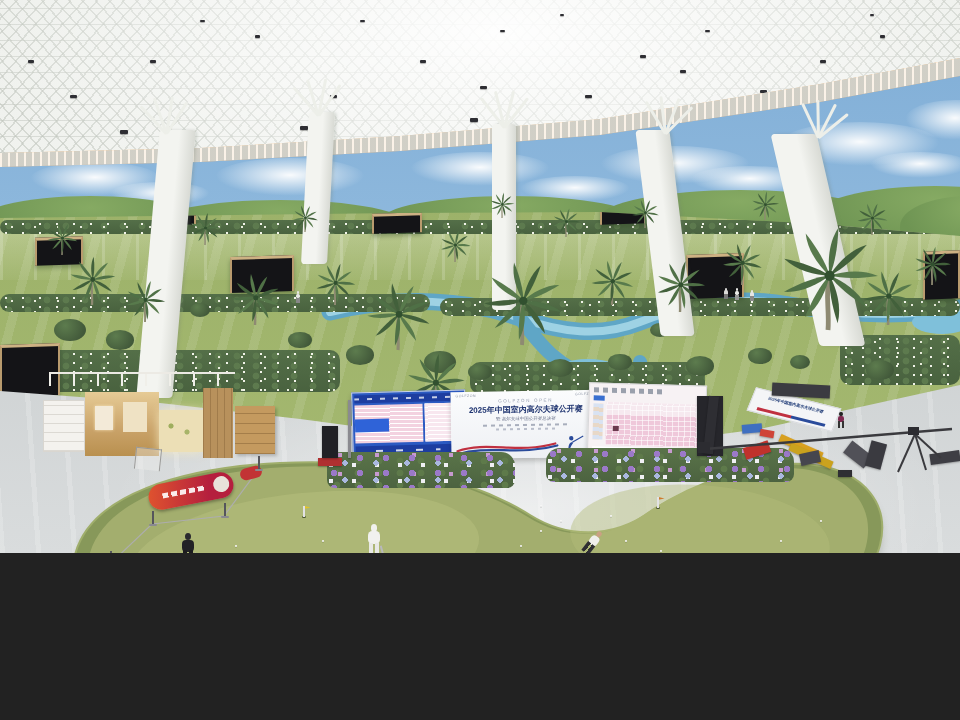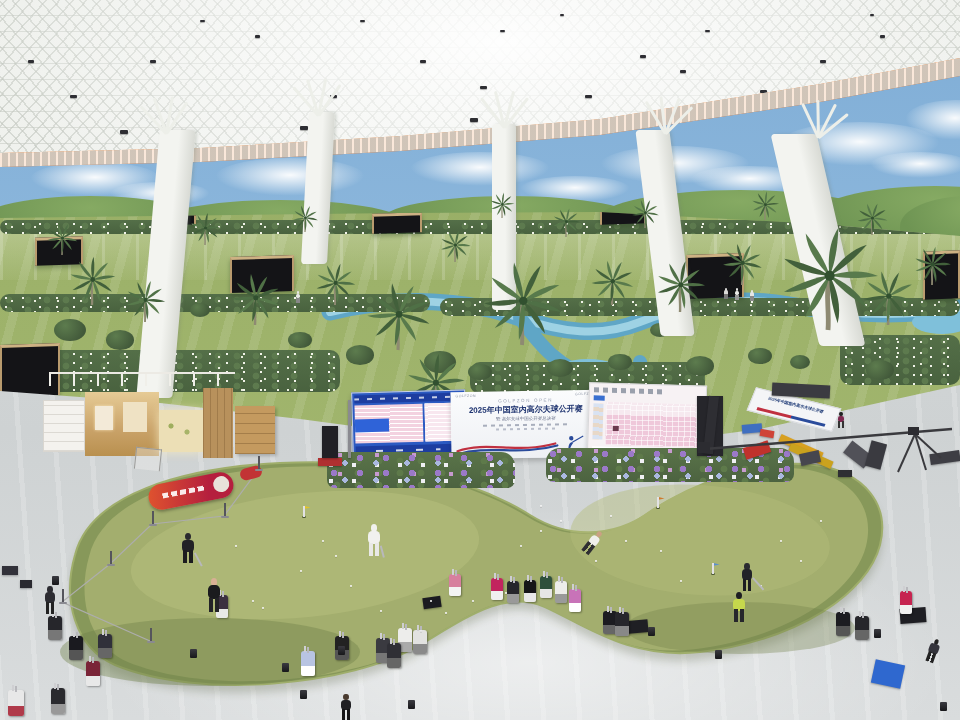--- a/index.html
+++ b/index.html
@@ -1,18 +1,18 @@
 <!DOCTYPE html>
 <html><head>
 <meta charset="utf-8">
 <style>
   *{box-sizing:border-box;margin:0;padding:0}
   html,body{width:960px;height:720px;overflow:hidden;background:#222}
-  #stage{position:relative;width:960px;height:720px;overflow:hidden;
-    font-family:"Liberation Sans",sans-serif;background:#f97316}
+  #stage{position:relative;width:960px;height:553px;overflow:hidden;
+    font-family:"Liberation Sans",sans-serif;background:#fdba74}
   
   #ceiling{position:absolute;inset:0;z-index:1;
     clip-path:polygon(0 0,960px 0,960px 58px,820px 84px,600px 119px,400px 136px,200px 148px,0 153px);
     background:
       radial-gradient(ellipse 740px 280px at 52% 6%, rgba(255,255,255,.95), rgba(255,255,255,0) 72%),
       repeating-linear-gradient(48deg, rgba(193,198,190,.55) 0 1.5px, transparent 1.5px 10px),
       repeating-linear-gradient(-48deg, rgba(193,198,190,.55) 0 1.5px, transparent 1.5px 10px),
       repeating-linear-gradient(0deg, rgba(186,191,183,.45) 0 1.5px, transparent 1.5px 16px),
       linear-gradient(#eef0ec,#f7f8f5)}
   .lamp{position:absolute;background:#2e2e33;border-radius:1px;box-shadow:0 1px 1px rgba(0,0,0,.3)}

